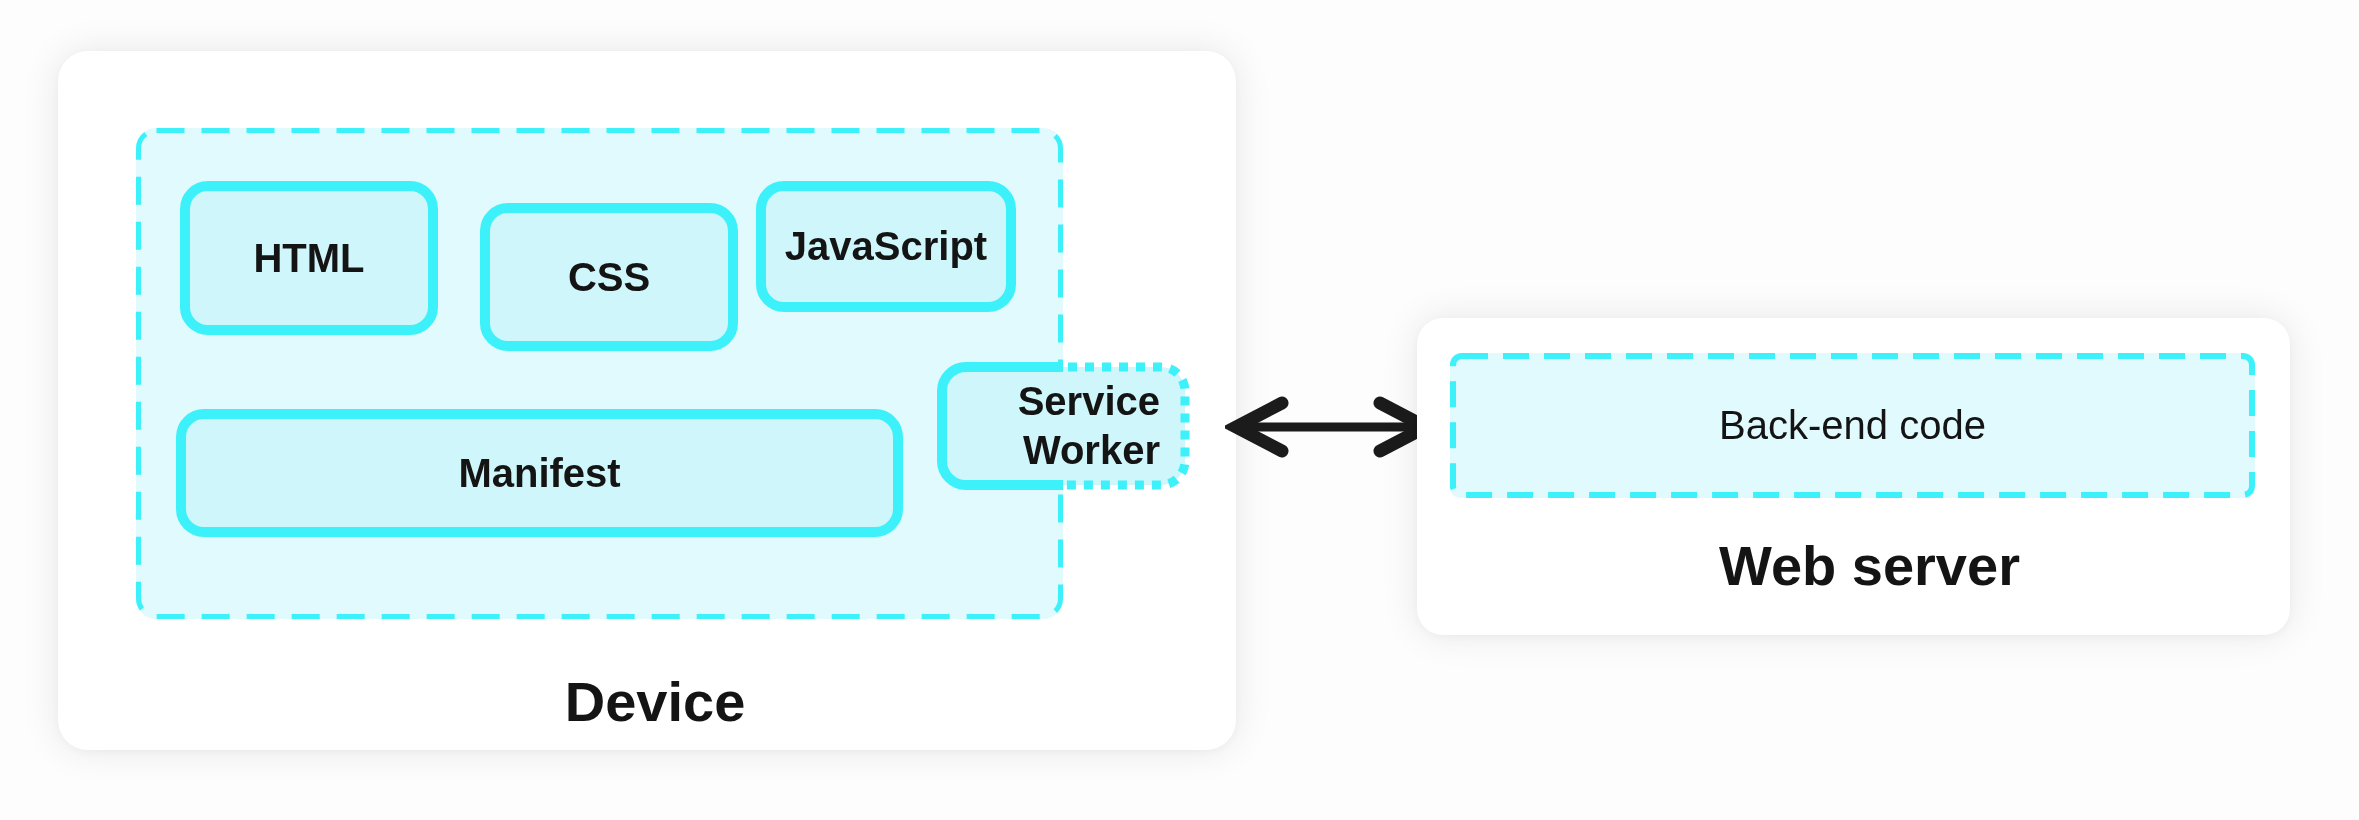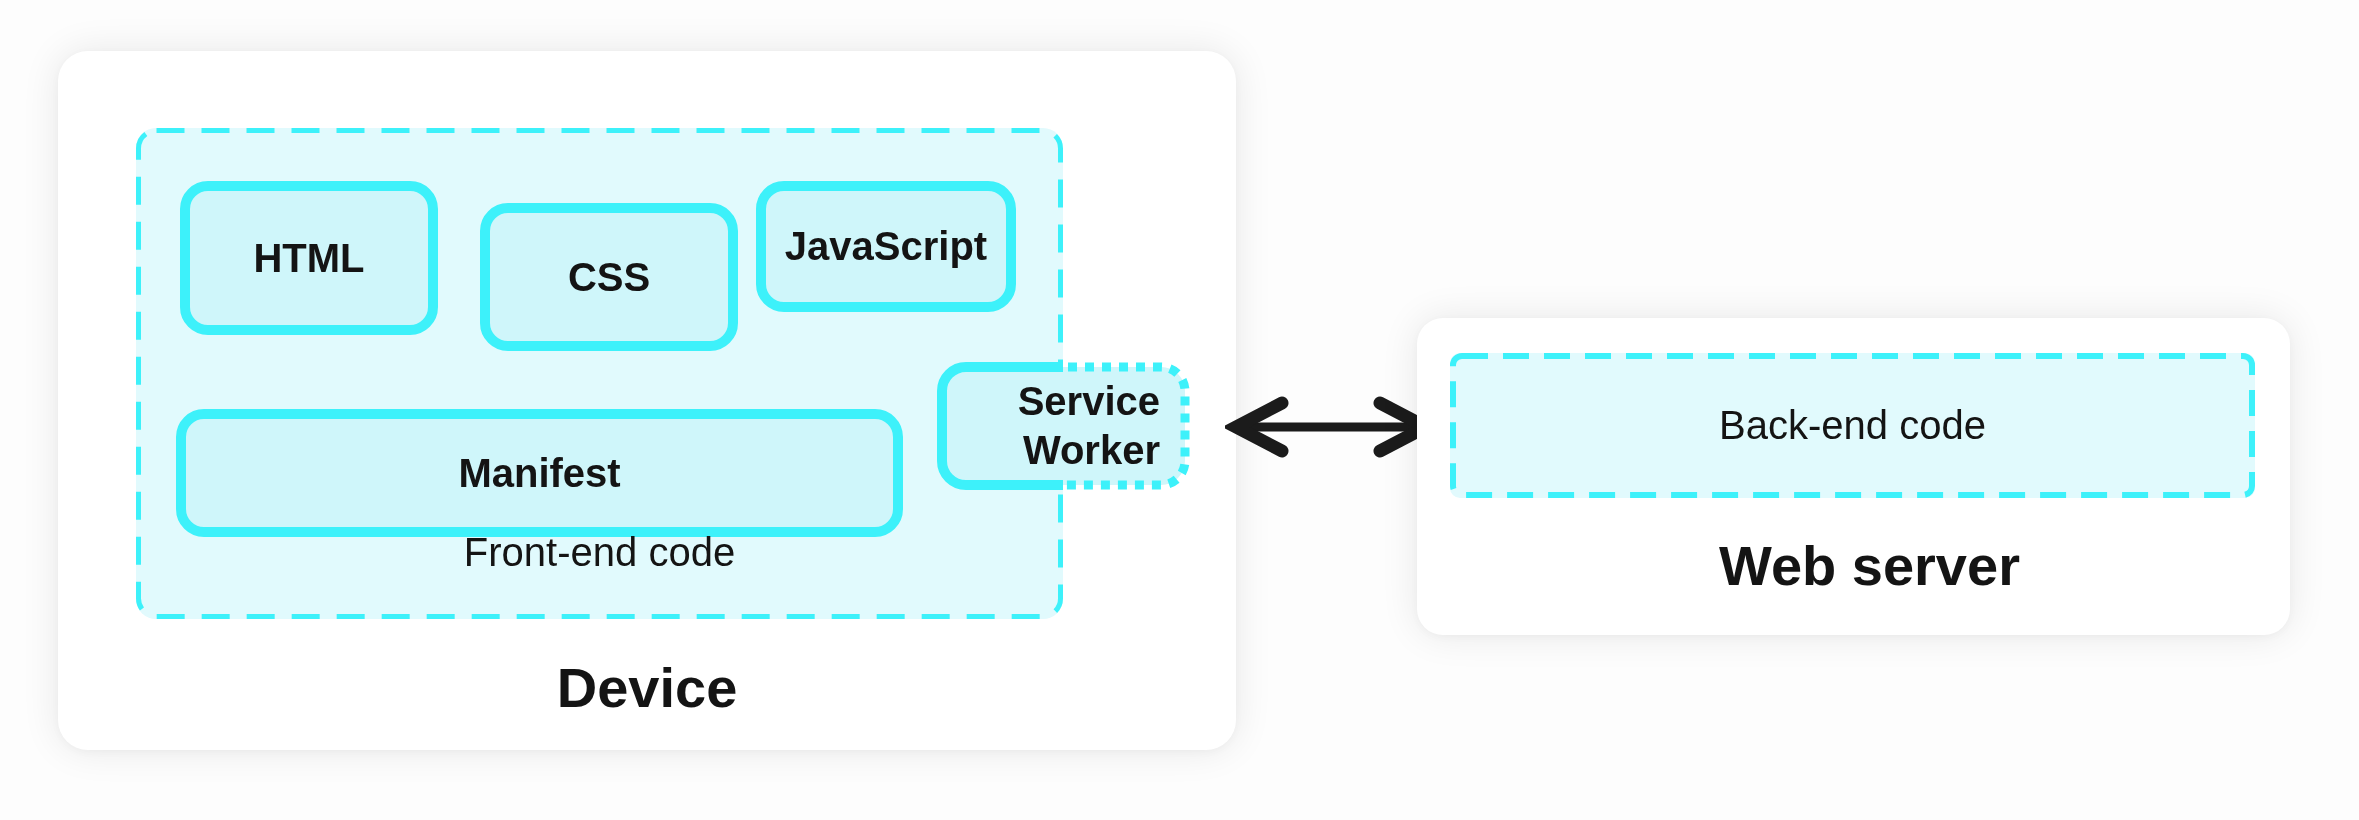--- a/index.html
+++ b/index.html
@@ -90,21 +90,21 @@
     font-weight: 400;
   }
   .device-label, .server-label {
     position: absolute;
     left: 0; width: 100%; height: 68px;
     line-height: 68px;
     text-align: center;
     font-size: 56px;
     font-weight: 700;
   }
-  .device-label { top: 603px; }
+  .device-label { top: 617px; padding-left: 8px; }
   .server-label { top: 214px; padding-left: 16px; }
 
   
   .arrow { position: absolute; left: 1225px; top: 395px; }
   .arrow line, .arrow polyline {
     fill: none;
     stroke: var(--arrow, #1b1b1b);
     stroke-linecap: round;
     stroke-linejoin: miter;
   }
@@ -156,21 +156,20 @@
                 <rect x="126" y="0" width="127" height="128"></rect>
               </clipPath>
           </defs>
           <rect class="sw-fill" x="5" y="5" width="243" height="118" rx="24"></rect>
           <rect class="sw-solid" x="5" y="5" width="243" height="118" rx="24" clip-path="url(#sw-left-clip)"></rect>
           <rect class="sw-dotted" x="5" y="5" width="243" height="118" rx="24" clip-path="url(#sw-right-clip)"></rect>
         </svg>
         <span class="sw-label">Service Worker</span>
       </div>
 
-      <div class="frontend-label">Front-end code</div>
     </div>
 
     <div class="device-label">Device</div>
   </section>
 
   <svg class="arrow" width="212" height="64" viewBox="0 0 212 64" aria-hidden="true">
     <line x1="14" y1="32" x2="198" y2="32"></line>
     <polyline points="57,8 11,32 57,56"></polyline>
     <polyline points="155,8 201,32 155,56"></polyline>
   </svg>

